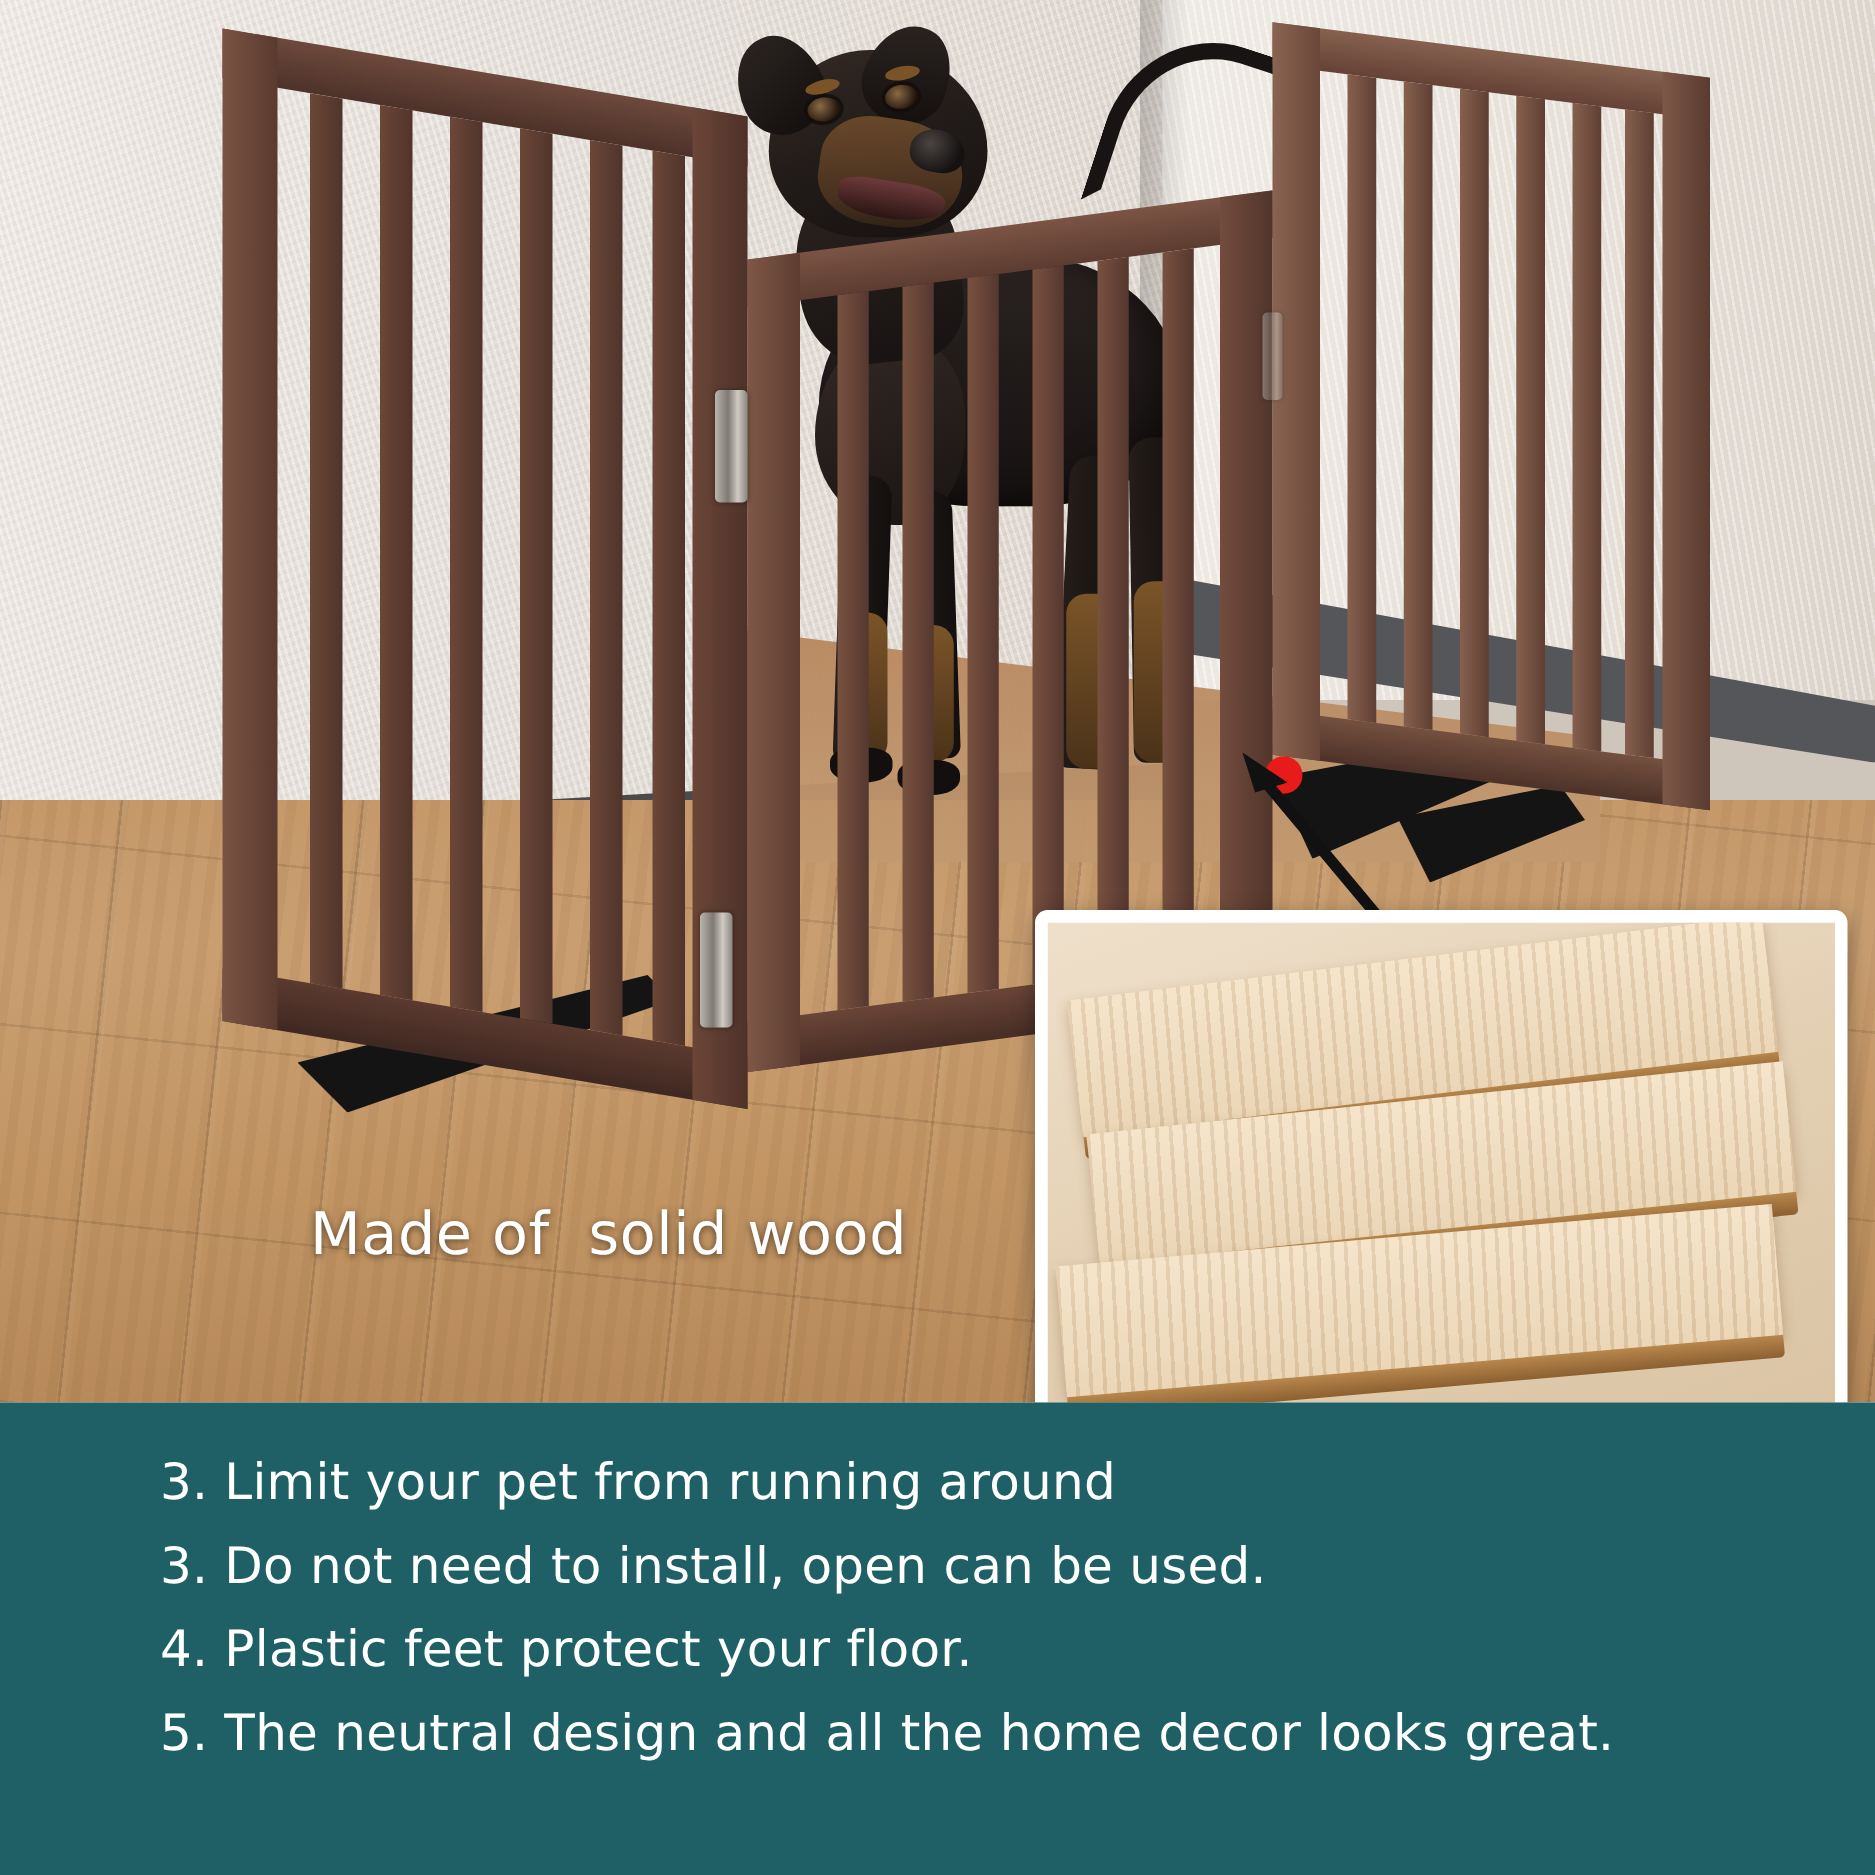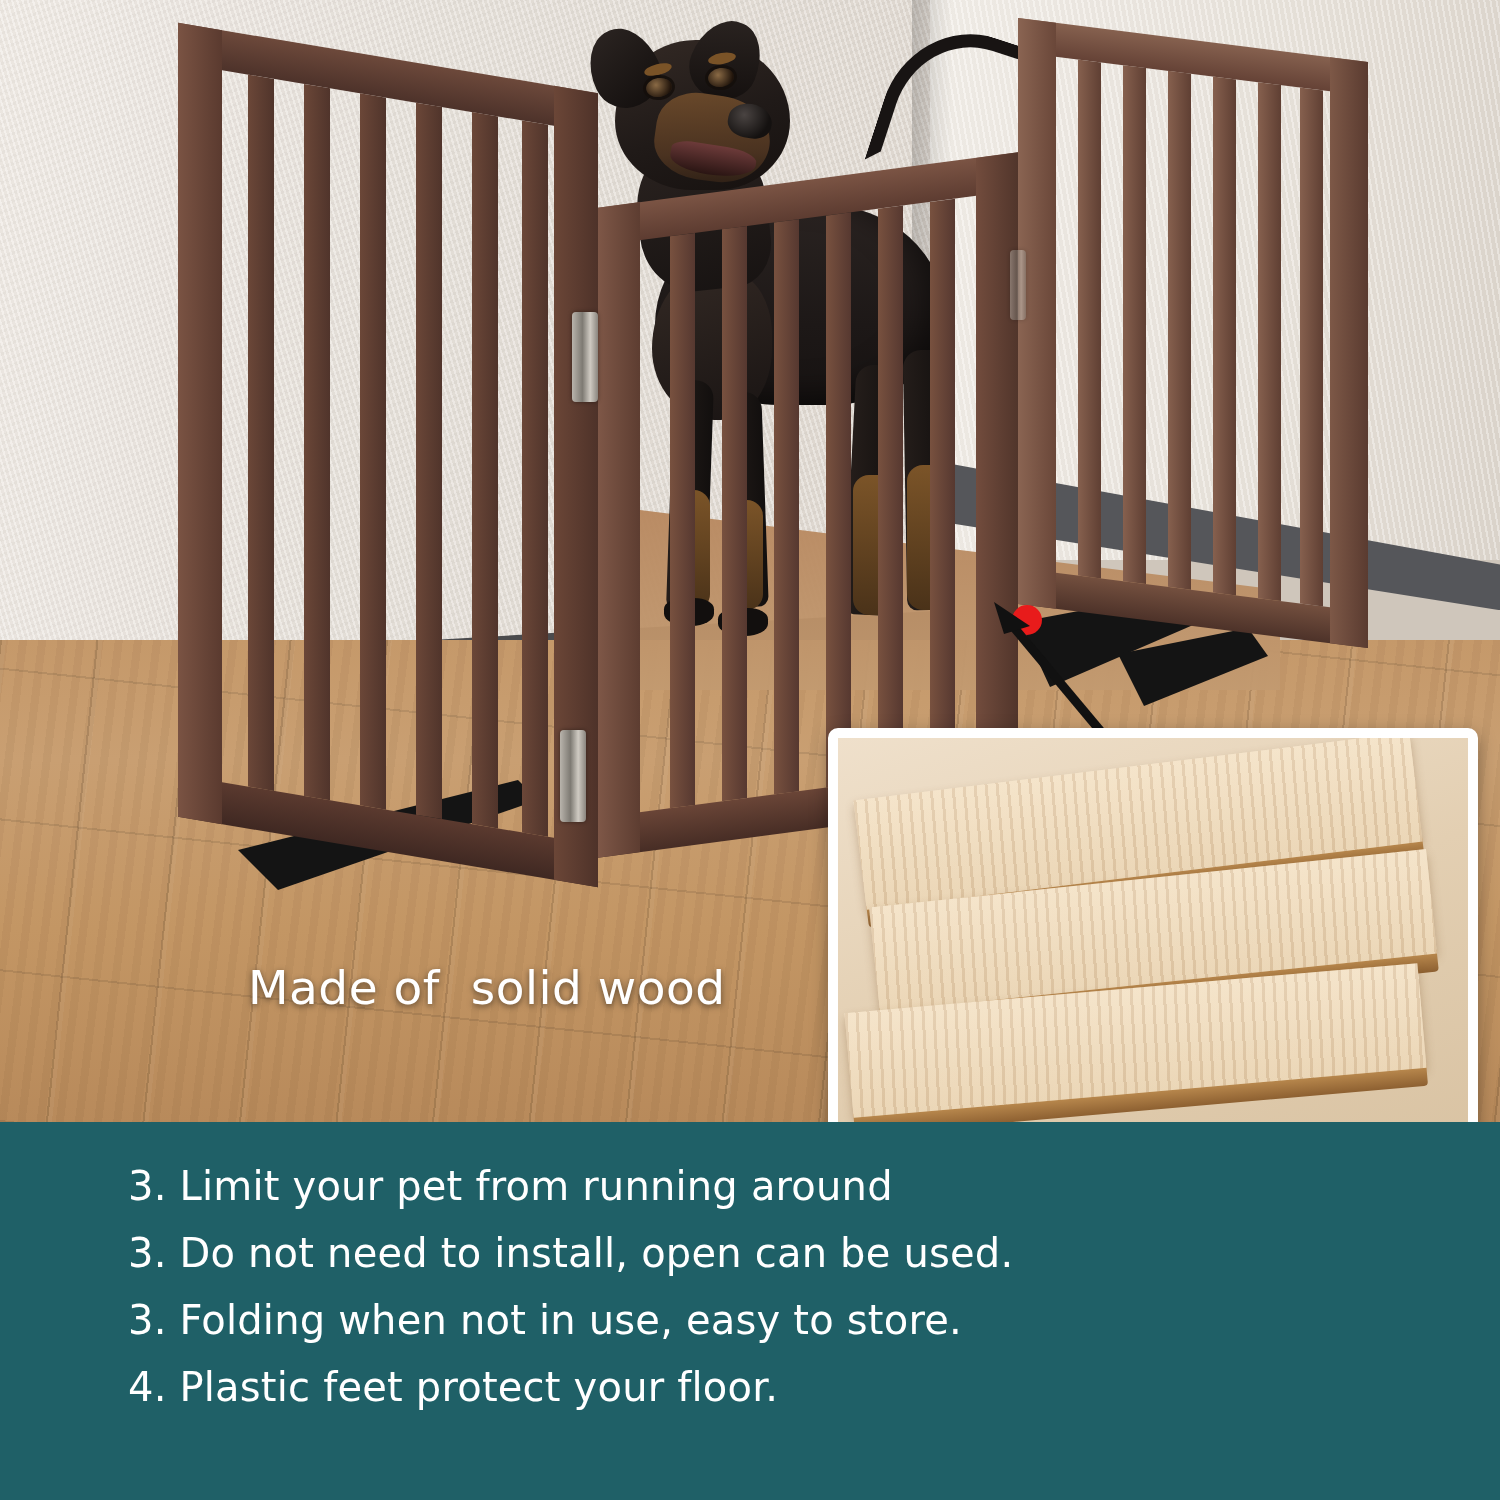--- a/index.html
+++ b/index.html
@@ -397,18 +397,18 @@
         <div class="face"></div>
       </div>
     </div>
 
   </div>
 
   <div class="features">
     <ol>
       <li>3. Limit your pet from running around</li>
       <li>3. Do not need to install, open can be used.</li>
-      <li>3. Folding when not in use, easy to store.</li>
       <li>4. Plastic feet protect your floor.</li>
+      <li>5. The neutral design and all the home decor looks great.</li>
     </ol>
   </div>
 
 </div>
 
 </body></html>

